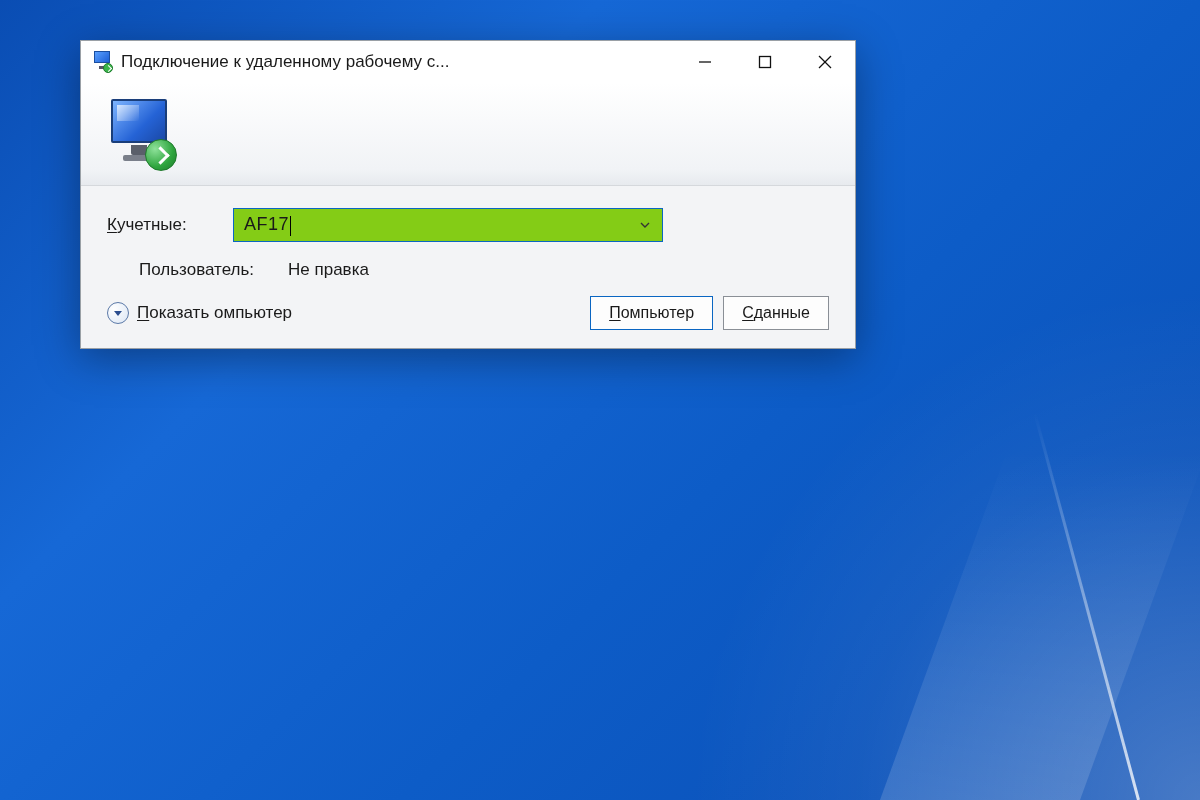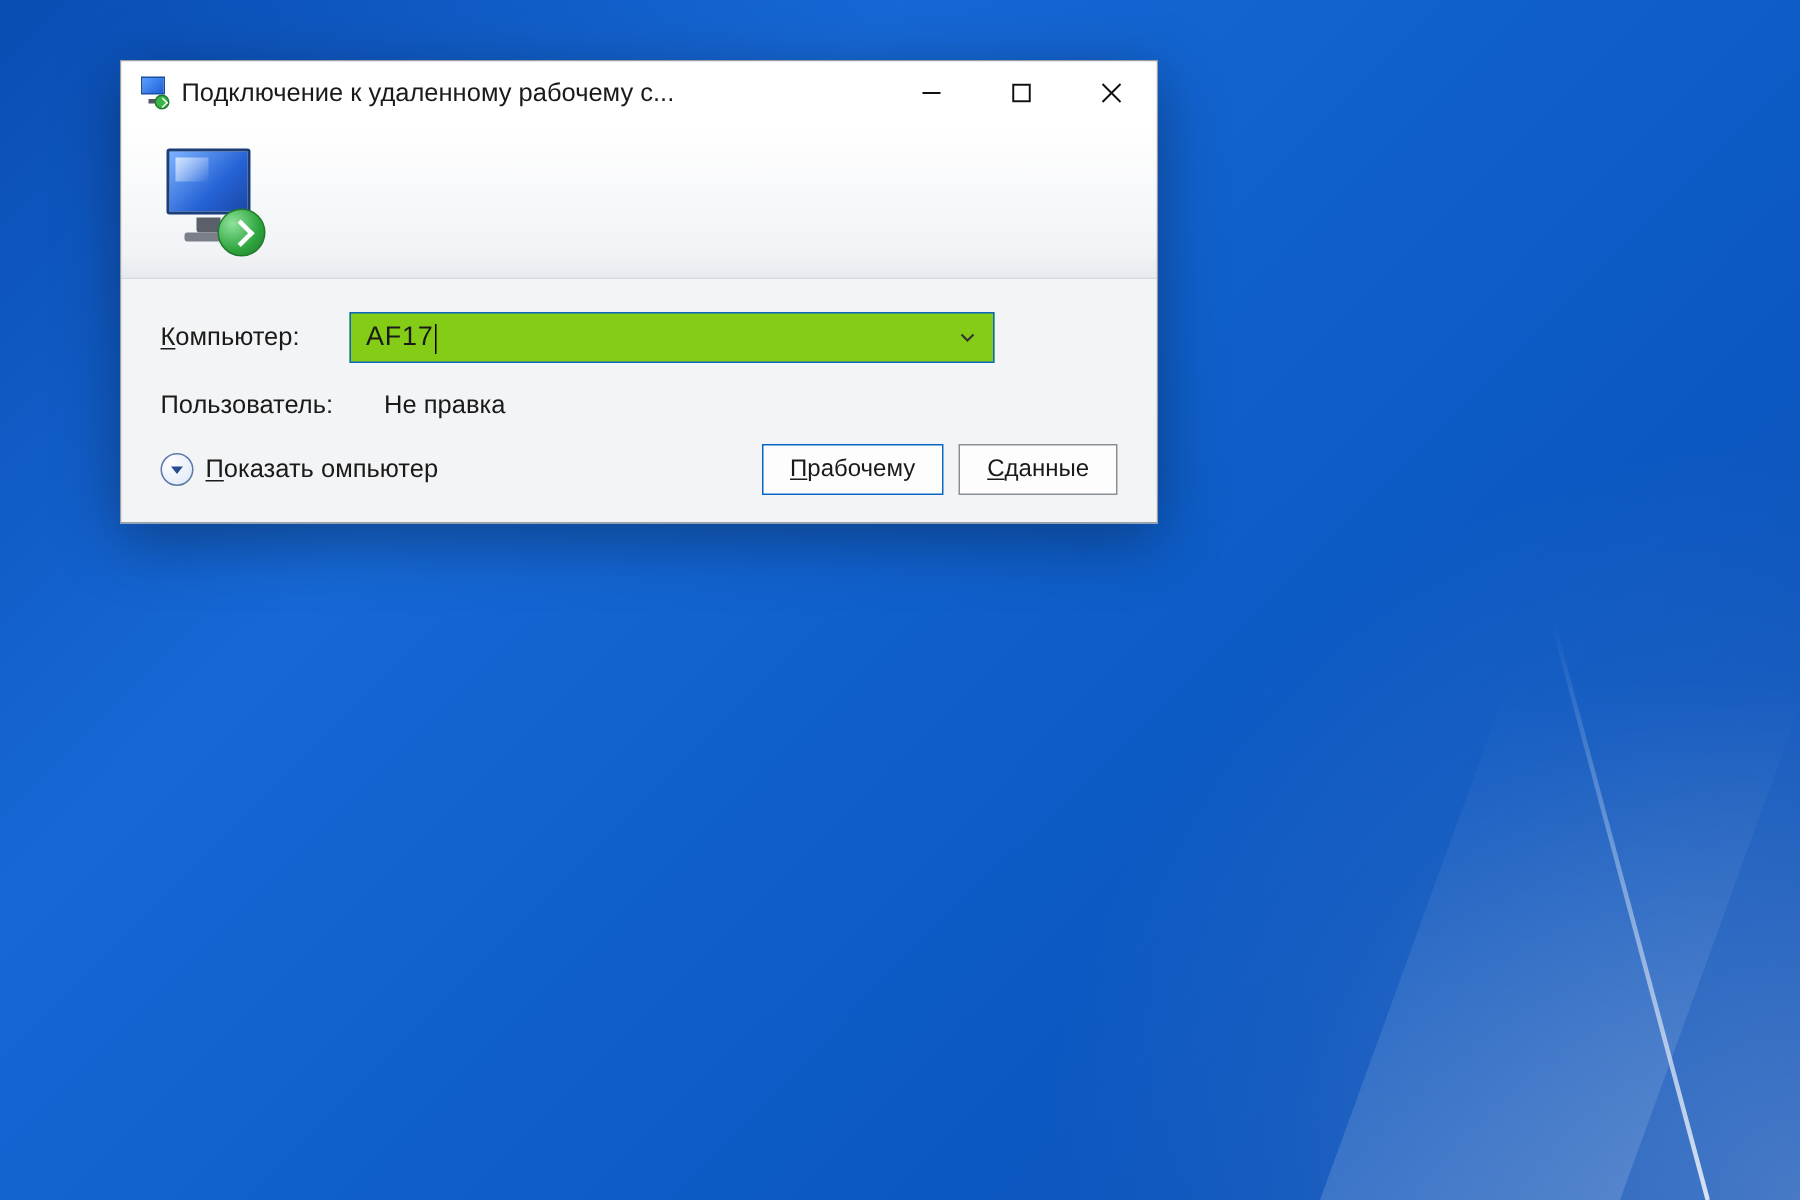--- a/index.html
+++ b/index.html
@@ -43,21 +43,21 @@
     background: linear-gradient(to top, rgba(255,255,255,0.15), transparent);
     transform-origin: bottom right;
     transform: skewX(-20deg);
     pointer-events: none;
   }
 
   .window {
     position: absolute;
     left: 80px;
     top: 40px;
-    width: 692px;
+    width: 776px;
     background: #fff;
     border: 1px solid #9aa0a6;
     box-shadow: 0 10px 40px rgba(0,0,0,0.35);
   }
 
   
   .titlebar {
     display: flex;
     align-items: center;
     height: 42px;
@@ -225,20 +225,21 @@
   .combo .chev {
     width: 22px; height: 100%;
     display:flex;align-items:center;justify-content:center;
   }
   .combo .chev svg { width: 12px; height: 12px; }
 
   .row-user {
     display: flex;
     gap: 34px;
     margin-bottom: 16px;
+    margin-left: 32px;
   }
   .hint {
     margin-bottom: 28px;
     line-height: 1.35;
   }
 
   .footer {
     display: flex;
     align-items: center;
     gap: 10px;
@@ -307,21 +308,21 @@
       <div class="screen"></div>
       <div class="stand"></div>
       <div class="base"></div>
       <div class="circ"></div>
     </div>
   </div>
 
   <div class="body-area">
 
     <div class="row-computer">
-      <label><span class="underline-first">К</span><span>омпьютер:</span></label>
+      <label><span class="underline-first">К</span><span>учетные:</span></label>
       <div class="combo">
         <span class="value"><span>AF17</span><span class="cursor"></span></span>
         <span class="chev">
           <svg viewBox="0 0 12 12">
               <polyline points="2,4 6,8 10,4" fill="none" stroke="#333" stroke-width="1.4"></polyline>
             </svg>
         </span>
       </div>
     </div>
 
@@ -336,21 +337,21 @@
         <span class="circle-chev">
           <svg viewBox="0 0 10 10">
               <polygon points="1,3 9,3 5,8"></polygon>
             </svg>
         </span>
         <span><span class="underline-first">П</span><span>оказать омпьютер</span></span>
       </div>
       <div class="spacer"></div>
       <div class="btn primary">
           <span class="underline-first">П</span>
-          <span>рабочему</span>
+          <span>омпьютер</span>
         </div>
       <div class="btn">
           <span class="underline-first">С</span>
           <span>данные</span>
         </div>
     </div>
 
   </div>
 
 </div>

